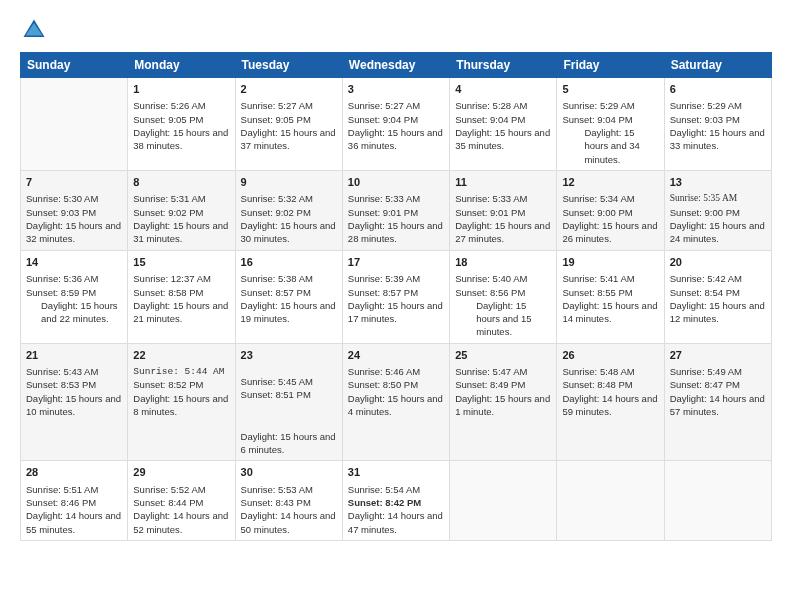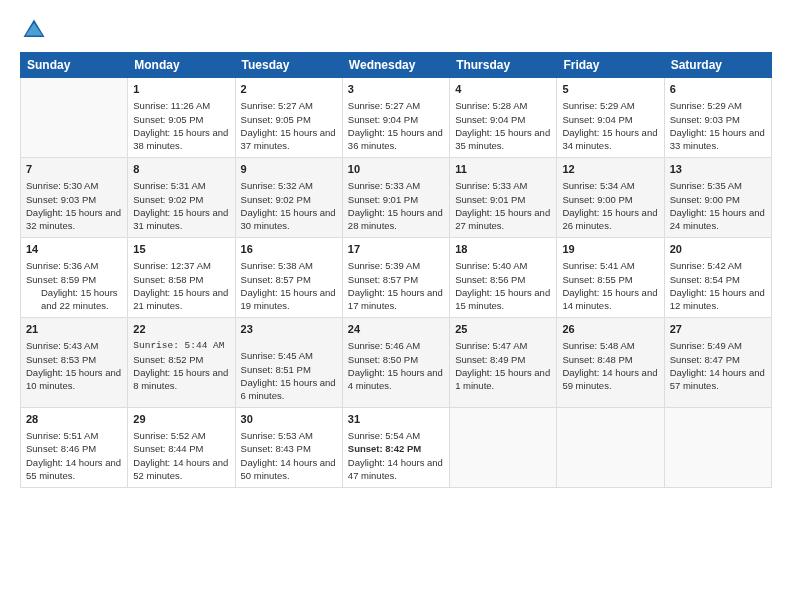--- a/index.html
+++ b/index.html
@@ -124,21 +124,21 @@
           <th>Thursday</th>
           <th>Friday</th>
           <th>Saturday</th>
         </tr>
     </thead>
     <tbody id="calendar-body">
     <tr>
           <td class="empty"></td>
           <td>
             <span class="day-number">1</span>
-            <span style="display: block;">Sunrise: 11:26 AM</span>
+            <span style="display: block;">Sunrise: 5:26 AM</span>
             <span style="display: block;">Sunset: 9:05 PM</span>
             <span style="display: block;">Daylight: 15 hours and 38 minutes.</span>
           </td>
           <td>
             <span class="day-number">2</span>
             <span style="display: block;">Sunrise: 5:27 AM</span>
             <span style="display: block;">Sunset: 9:05 PM</span>
             <span style="display: block;">Daylight: 15 hours and 37 minutes.</span>
           </td>
           <td>
@@ -150,21 +150,21 @@
           <td>
             <span class="day-number">4</span>
             <span style="display: block;">Sunrise: 5:28 AM</span>
             <span style="display: block;">Sunset: 9:04 PM</span>
             <span style="display: block;">Daylight: 15 hours and 35 minutes.</span>
           </td>
           <td>
             <span class="day-number">5</span>
             <span style="display: block;">Sunrise: 5:29 AM</span>
             <span style="display: block;">Sunset: 9:04 PM</span>
-            <span style="display: block;">Daylight: 15 hours and 34 minutes.</span>
+            <span style="display: block; margin-left: 22px;">Daylight: 15 hours and 34 minutes.</span>
           </td>
           <td>
             <span class="day-number">6</span>
             <span style="display: block;">Sunrise: 5:29 AM</span>
             <span style="display: block;">Sunset: 9:03 PM</span>
             <span style="display: block;">Daylight: 15 hours and 33 minutes.</span>
           </td>
         </tr>
         <tr class="row-alt">
           <td>
@@ -198,21 +198,21 @@
             <span style="display: block;">Daylight: 15 hours and 27 minutes.</span>
           </td>
           <td>
             <span class="day-number">12</span>
             <span style="display: block;">Sunrise: 5:34 AM</span>
             <span style="display: block;">Sunset: 9:00 PM</span>
             <span style="display: block;">Daylight: 15 hours and 26 minutes.</span>
           </td>
           <td>
             <span class="day-number">13</span>
-            <span style="display: block;">Sunrise: 5:35 AM</span>
+            <span style="display: block; font-family: Liberation Serif, serif;">Sunrise: 5:35 AM</span>
             <span style="display: block;">Sunset: 9:00 PM</span>
             <span style="display: block;">Daylight: 15 hours and 24 minutes.</span>
           </td>
         </tr>
         <tr>
           <td>
             <span class="day-number">14</span>
             <span style="display: block;">Sunrise: 5:36 AM</span>
             <span style="display: block;">Sunset: 8:59 PM</span>
             <span style="display: block; margin-left: 15px;">Daylight: 15 hours and 22 minutes.</span>
@@ -232,21 +232,21 @@
           <td>
             <span class="day-number">17</span>
             <span style="display: block;">Sunrise: 5:39 AM</span>
             <span style="display: block;">Sunset: 8:57 PM</span>
             <span style="display: block;">Daylight: 15 hours and 17 minutes.</span>
           </td>
           <td>
             <span class="day-number">18</span>
             <span style="display: block;">Sunrise: 5:40 AM</span>
             <span style="display: block;">Sunset: 8:56 PM</span>
-            <span style="display: block;">Daylight: 15 hours and 15 minutes.</span>
+            <span style="display: block; margin-left: 21px;">Daylight: 15 hours and 15 minutes.</span>
           </td>
           <td>
             <span class="day-number">19</span>
             <span style="display: block;">Sunrise: 5:41 AM</span>
             <span style="display: block;">Sunset: 8:55 PM</span>
             <span style="display: block;">Daylight: 15 hours and 14 minutes.</span>
           </td>
           <td>
             <span class="day-number">20</span>
             <span style="display: block;">Sunrise: 5:42 AM</span>
@@ -264,21 +264,21 @@
           <td>
             <span class="day-number">22</span>
             <span style="display: block; font-family: Liberation Mono, monospace;">Sunrise: 5:44 AM</span>
             <span style="display: block;">Sunset: 8:52 PM</span>
             <span style="display: block;">Daylight: 15 hours and 8 minutes.</span>
           </td>
           <td>
             <span class="day-number">23</span>
             <span style="display: block; margin-top: 12px;">Sunrise: 5:45 AM</span>
             <span style="display: block;">Sunset: 8:51 PM</span>
-            <span style="display: block;">Daylight: 15 hours and 6 minutes.</span>
+            <span style="display: block; margin-top: 28px;">Daylight: 15 hours and 6 minutes.</span>
           </td>
           <td>
             <span class="day-number">24</span>
             <span style="display: block;">Sunrise: 5:46 AM</span>
             <span style="display: block;">Sunset: 8:50 PM</span>
             <span style="display: block;">Daylight: 15 hours and 4 minutes.</span>
           </td>
           <td>
             <span class="day-number">25</span>
             <span style="display: block;">Sunrise: 5:47 AM</span>

